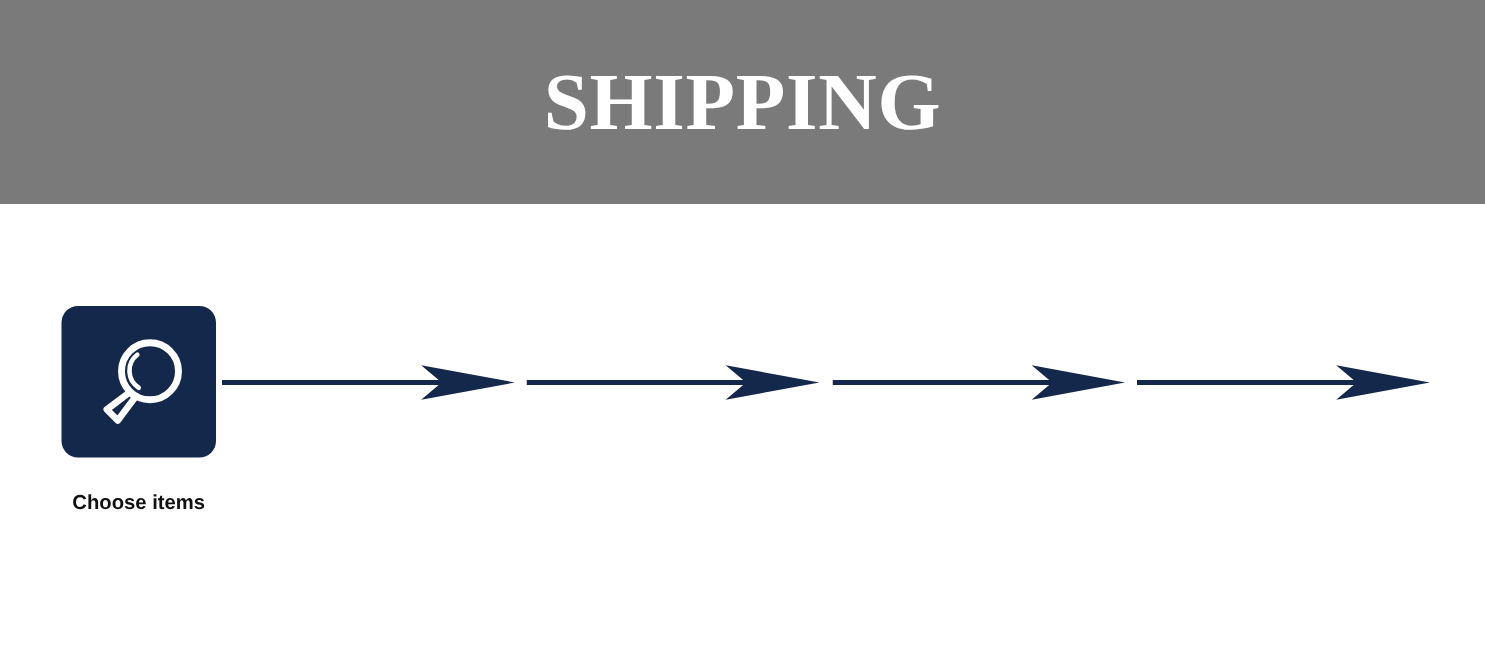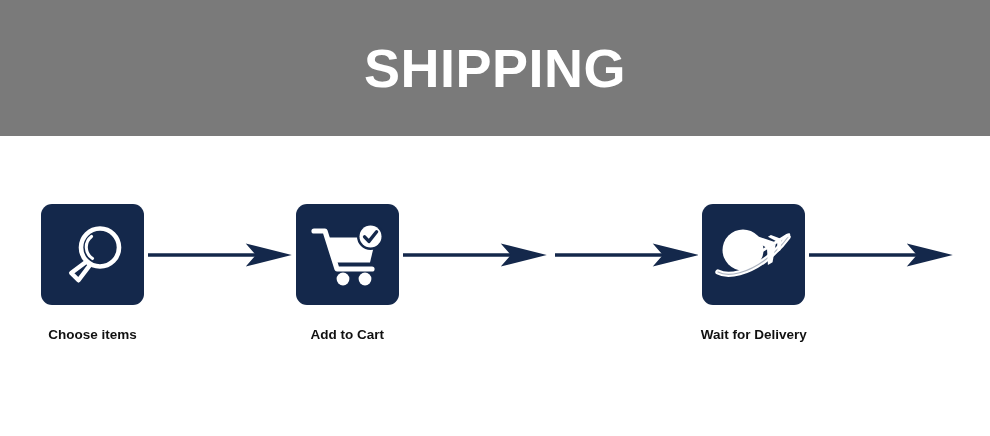--- a/index.html
+++ b/index.html
@@ -21,21 +21,21 @@
     width: 990px;
     height: 136px;
     background: #7a7a7a;
     display: flex;
     align-items: center;
     justify-content: center;
     box-sizing: border-box;
   }
   .header-title {
     color: #ffffff;
-    font-family: Liberation Sans, sans-serif;
+    font-family: Liberation Serif, serif;
     font-size: 54px;
     font-weight: bold;
     letter-spacing: 0.5px;
     line-height: 1;
     margin: 0;
     padding: 0;
     user-select: none;
   }
 
   
@@ -127,75 +127,40 @@
 
     <div class="arrow">
       <span style="display:block;width:100%;">
         <svg viewBox="0 0 100 26" preserveAspectRatio="none" aria-hidden="true">
           <path d="M0 13 L78 13" stroke="#14284b" stroke-width="3.4" fill="none"></path>
           <path d="M100 13 L68 1.5 L75 13 L68 24.5 Z" fill="#14284b"></path>
         </svg>
       </span>
     </div>
 
-    <div class="step">
-      <div class="tile" style="background: rgb(20, 40, 75);">
-        <span>
-          <svg width="74" height="70" viewBox="0 0 74 70" aria-hidden="true">
-            <path d="M4 11 L15 11 L27 49 L62 49" fill="none" stroke="#ffffff" stroke-width="5.2" stroke-linecap="round" stroke-linejoin="round"></path>
-            <path d="M17.5 17.5 L66 17.5 L60 42.5 L25.5 42.5 Z" fill="#ffffff"></path>
-            <circle cx="33" cy="59" r="6.4" fill="#ffffff"></circle>
-            <circle cx="55" cy="59" r="6.4" fill="#ffffff"></circle>
-            <circle cx="60.5" cy="16.5" r="13.5" fill="#14284b"></circle>
-            <circle cx="60.5" cy="16.5" r="11" fill="#ffffff"></circle>
-            <path d="M54.6 16.8 L58.9 21.4 L66.6 11.8" fill="none" stroke="#14284b" stroke-width="3.4" stroke-linecap="round" stroke-linejoin="round"></path>
-          </svg>
-        </span>
-      </div>
-      <div class="step-label" style="color: rgb(17, 17, 17);">Add to Cart</div>
-    </div>
 
     <div class="arrow">
       <span style="display:block;width:100%;">
         <svg viewBox="0 0 100 26" preserveAspectRatio="none" aria-hidden="true">
           <path d="M0 13 L78 13" stroke="#14284b" stroke-width="3.4" fill="none"></path>
           <path d="M100 13 L68 1.5 L75 13 L68 24.5 Z" fill="#14284b"></path>
         </svg>
       </span>
     </div>
 
 
     <div class="arrow">
       <span style="display:block;width:100%;">
         <svg viewBox="0 0 100 26" preserveAspectRatio="none" aria-hidden="true">
           <path d="M0 13 L78 13" stroke="#14284b" stroke-width="3.4" fill="none"></path>
           <path d="M100 13 L68 1.5 L75 13 L68 24.5 Z" fill="#14284b"></path>
         </svg>
       </span>
     </div>
 
-    <div class="step">
-      <div class="tile" style="background: rgb(20, 40, 75);">
-        <span>
-          <svg width="78" height="66" viewBox="0 0 78 66" aria-hidden="true">
-            <circle cx="28" cy="28" r="20.5" fill="#ffffff"></circle>
-            <path d="M3 50 C14 56 34 50 50 38 C60 30.5 68 22 73 15" fill="none" stroke="#ffffff" stroke-width="5.4" stroke-linecap="round"></path>
-            <path d="M3 50 C14 56 34 50 50 38 C60 30.5 68 22 73 15" fill="none" stroke="#14284b" stroke-width="1.2" stroke-linecap="round" opacity="0.35"></path>
-            <g transform="rotate(-32 58 21)">
-              <path d="M36 20.5 L74 20.5 C77 20.5 78 22 77 23 C76 24 74 24 72 23.6 L36 23.2 Z" fill="#ffffff"></path>
-              <path d="M50 21.5 L42 6 L47.5 6 L60 21 Z" fill="#ffffff"></path>
-              <path d="M50 22.5 L42 37 L47.5 37 L60 23 Z" fill="#ffffff"></path>
-              <path d="M62 21.8 L57 13 L60.5 13 L67 21.5 Z" fill="#ffffff"></path>
-              <path d="M62 22.4 L57 31 L60.5 31 L67 22.6 Z" fill="#ffffff"></path>
-            </g>
-          </svg>
-        </span>
-      </div>
-      <div class="step-label" style="color: rgb(17, 17, 17);">Wait for Delivery</div>
-    </div>
 
     <div class="arrow">
       <span style="display:block;width:100%;">
         <svg viewBox="0 0 100 26" preserveAspectRatio="none" aria-hidden="true">
           <path d="M0 13 L78 13" stroke="#14284b" stroke-width="3.4" fill="none"></path>
           <path d="M100 13 L68 1.5 L75 13 L68 24.5 Z" fill="#14284b"></path>
         </svg>
       </span>
     </div>
 

